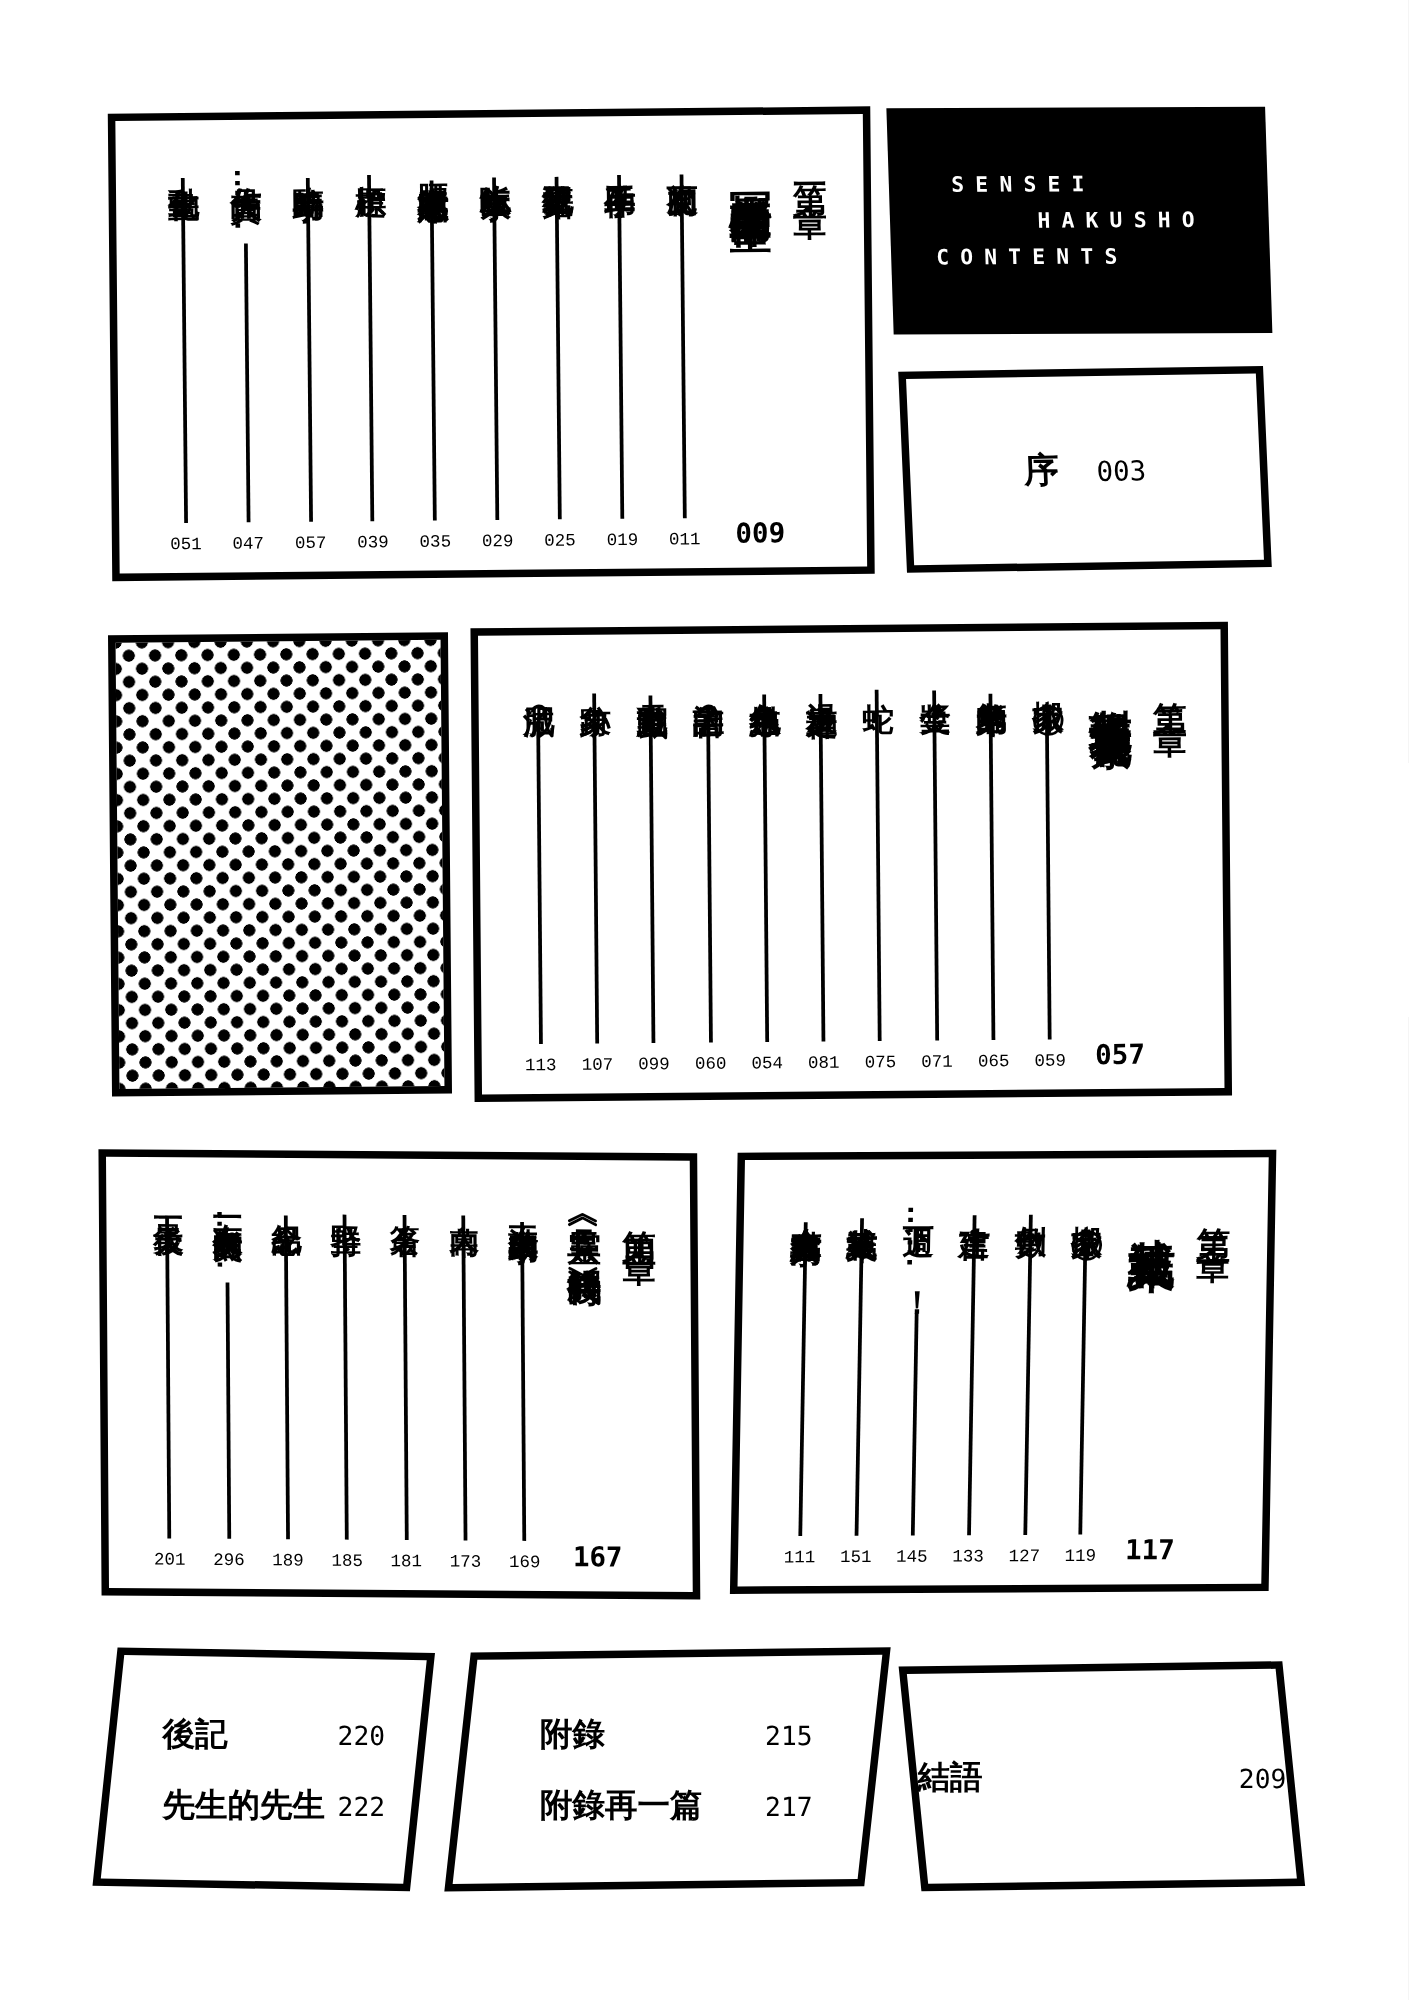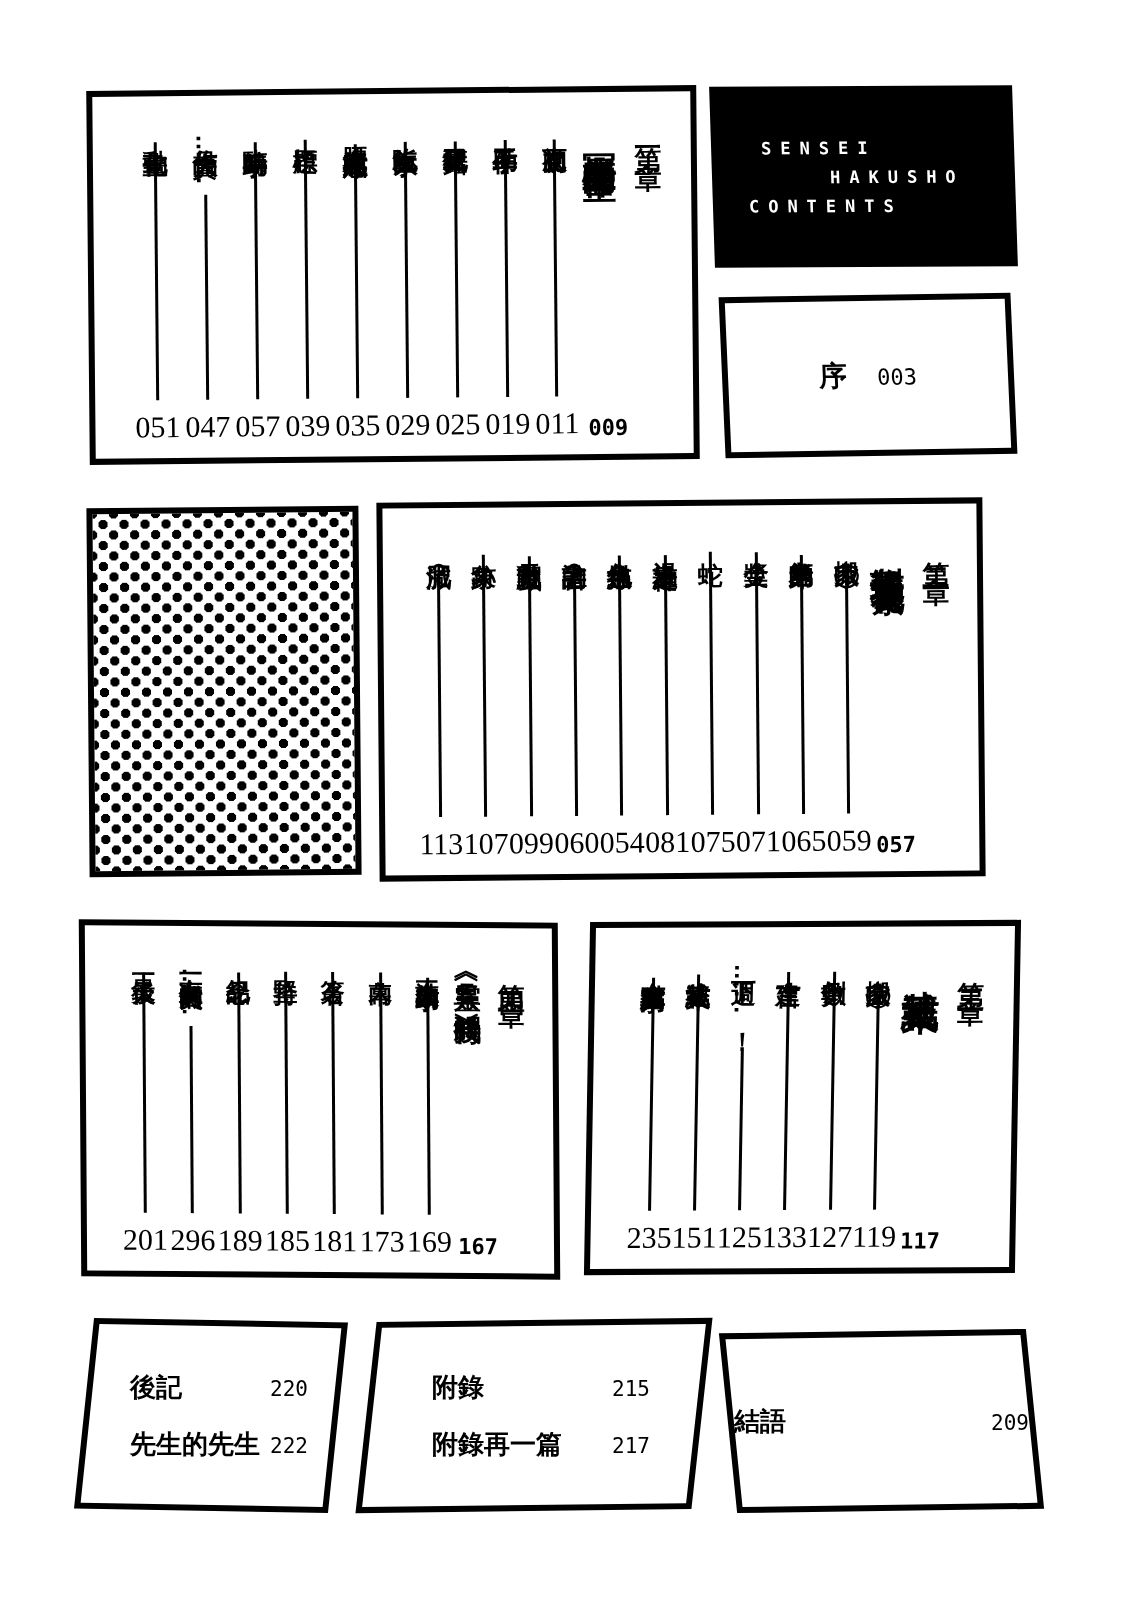--- a/index.html
+++ b/index.html
@@ -23,21 +23,21 @@
   .ch-spacer{flex:1;}
   .num{font-family:"DejaVu Sans Mono",monospace;font-size:22px;font-weight:400;}
   .ch-start{margin-left:4px;font-weight:bold;}
   
   .entry{display:flex;flex-direction:column;align-items:center;}
   .entry-label{
     writing-mode:vertical-rl;text-orientation:mixed;white-space:nowrap;
     font-weight:700;font-size:25px;line-height:1.06;letter-spacing:1px;
   }
   .entry-line{width:3px;background:#000;flex:1;margin:9px 0 10px;min-height:12px;}
-  .entry-page{font-family:Liberation Serif, serif;font-size:30px;}
+  .entry-page{font-family:Liberation Mono, monospace;font-size:14px;}
   
   .p-ch1{left:88px;top:88px;width:610px;height:374px;transform:rotate(-0.55deg);}
   .pc-ch1{padding:34px 28px 14px 40px;}
   .p-ch2{left:378px;top:500px;width:606px;height:379px;transform:rotate(-0.5deg);}
   .pc-ch2{padding:36px 26px 14px 34px;}
   .p-ch3{left:587px;top:921px;width:431px;height:353px;transform:rotate(-0.3deg) skewX(-1.3deg);}
   .pc-ch3{padding:34px 28px 14px 36px;}
   .p-ch3 .ch-name{font-size:38px;}
   .p-ch4{left:80px;top:921px;width:479px;height:357px;transform:rotate(0.4deg) skewX(0.8deg);}
   .pc-ch4{padding:34px 26px 14px 36px;}
@@ -303,31 +303,31 @@
         <div class="entry-page num">127</div>
       </div>
       <div class="entry">
         <div class="entry-label">建言</div>
         <div class="entry-line"></div>
         <div class="entry-page num">133</div>
       </div>
       <div class="entry">
         <div class="entry-label">下週……！</div>
         <div class="entry-line"></div>
-        <div class="entry-page num">125</div>
+        <div class="entry-page num">145</div>
       </div>
       <div class="entry">
         <div class="entry-label">連載結束</div>
         <div class="entry-line"></div>
         <div class="entry-page num">151</div>
       </div>
       <div class="entry">
         <div class="entry-label">令人有點高興事</div>
         <div class="entry-line"></div>
-        <div class="entry-page num">235</div>
+        <div class="entry-page num">111</div>
       </div>
     </div>
   </section>
 
   <section class="panel f1">
     <div class="fbox-inner">
       <div class="frow">
         <span class="flabel">後記</span>
         <span class="fnum">220</span>
       </div>

